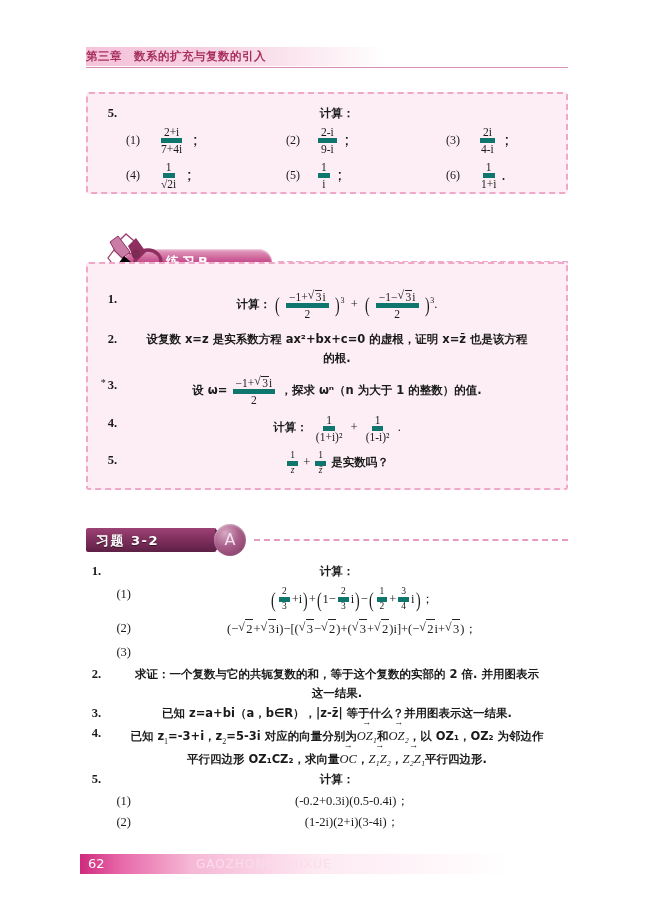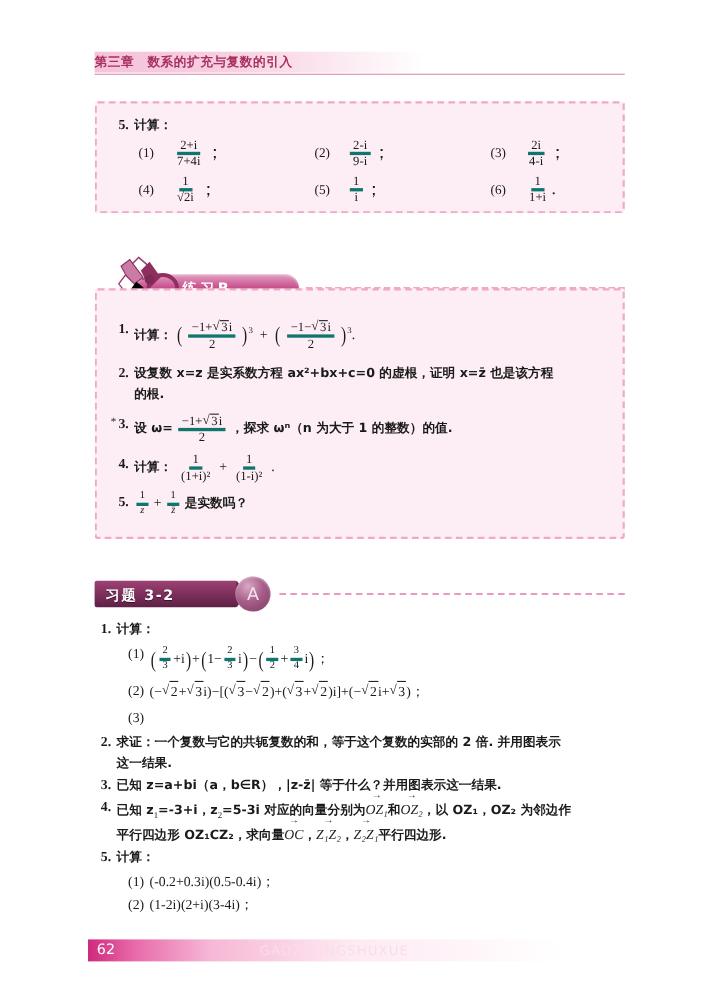--- a/index.html
+++ b/index.html
@@ -43,32 +43,32 @@
   }
   #box-a { left: 86px; top: 92px;  width: 482px; height: 102px; }
   #box-b { left: 86px; top: 262px; width: 482px; height: 228px; }
 
   
   .ex-list { position: absolute; left: 0; top: 0; width: 100%; padding: 10px 14px 0 14px; }
   .item { display: flex; align-items: flex-start; font-size: 12.5px; line-height: 1.5; margin-bottom: 2px; }
   .num { font-weight: bold; width: 20px; flex: 0 0 20px; text-align: right; padding-right: 5px;
          font-family: "Liberation Serif", serif; }
   .num.star::before { content: "*"; position: relative; top: -3px; left: -2px; font-weight: normal; font-size: 10px; }
-  .body { flex: 1; }
+  .body { flex: 1; text-align: center; }
   .cn { font-family: "DejaVu Sans", "Liberation Sans", sans-serif; font-size: 11.5px; font-weight: 600; }
   .mi { font-style: italic; font-family: "Liberation Serif", serif; }
 
   .subrow { display: flex; align-items: center; margin: 3px 0; }
   .slabel { width: 30px; flex: 0 0 30px; font-size: 12px; }
   .scol { display: flex; align-items: center; }
 
   
   .frac { display: inline-flex; flex-direction: column; align-items: center;
           vertical-align: middle; margin: 0 2px; line-height: 1.05; }
-  .frac .top { padding: 0 3px; border-bottom: 3px solid #0f766e; font-size: 11.5px; }
+  .frac .top { padding: 0 3px; border-bottom: 5px solid #0f766e; font-size: 11.5px; }
   .frac .bot { padding: 0 3px; font-size: 11.5px; }
   .frac.sm .top, .frac.sm .bot { font-size: 9.5px; }
   .sqrt { display: inline-block; position: relative; padding-left: 7px; }
   .sqrt::before { content: "\221A"; position: absolute; left: 0; top: -1px; font-size: 12px; }
   .sqrt > span { border-top: 1px solid #222; display: inline-block; padding: 0 1px; }
   sup.ex { font-size: 8px; vertical-align: super; }
   sub.ix { font-size: 8px; vertical-align: sub; }
   .paren-big { font-size: 20px; font-weight: 300; display: inline-block;
                transform: scaleX(.7); vertical-align: middle; }
   .vec { display: inline-block; position: relative; padding-top: 3px; }
@@ -133,21 +133,21 @@
   .footer-band {
     position: absolute; left: 80px; top: 0; width: 430px; height: 20px;
     background: linear-gradient(to right, #cf2a7d 0%, #e86bab 10%, #f6b8d5 26%, #fde9f2 55%, #ffffff 100%);
   }
   .footer-num {
     position: absolute; left: 88px; top: 2px; color: #ffffff;
     font-size: 13px; font-family: "DejaVu Sans", sans-serif;
   }
   .footer-wm {
     position: absolute; left: 196px; top: 3px; color: #fbdcea;
-    font-size: 12px; letter-spacing: 1px; font-family: "DejaVu Sans", sans-serif; margin-left: 40px;
+    font-size: 12px; letter-spacing: 1px; font-family: "DejaVu Sans", sans-serif;
   }
 </style>
 </head>
 <body>
 
 <div class="page-header">
   <div class="header-band"></div>
   <div class="header-text">第三章　数系的扩充与复数的引入</div>
   <div class="header-rule"></div>
 </div>

